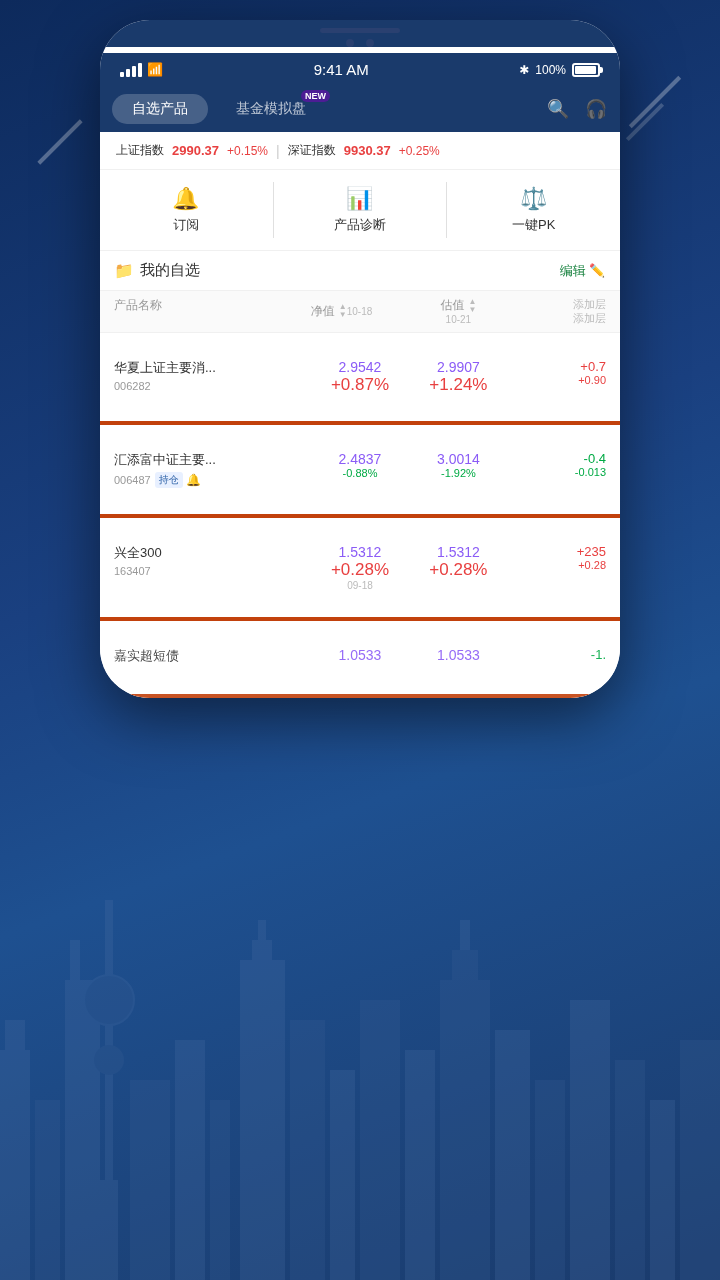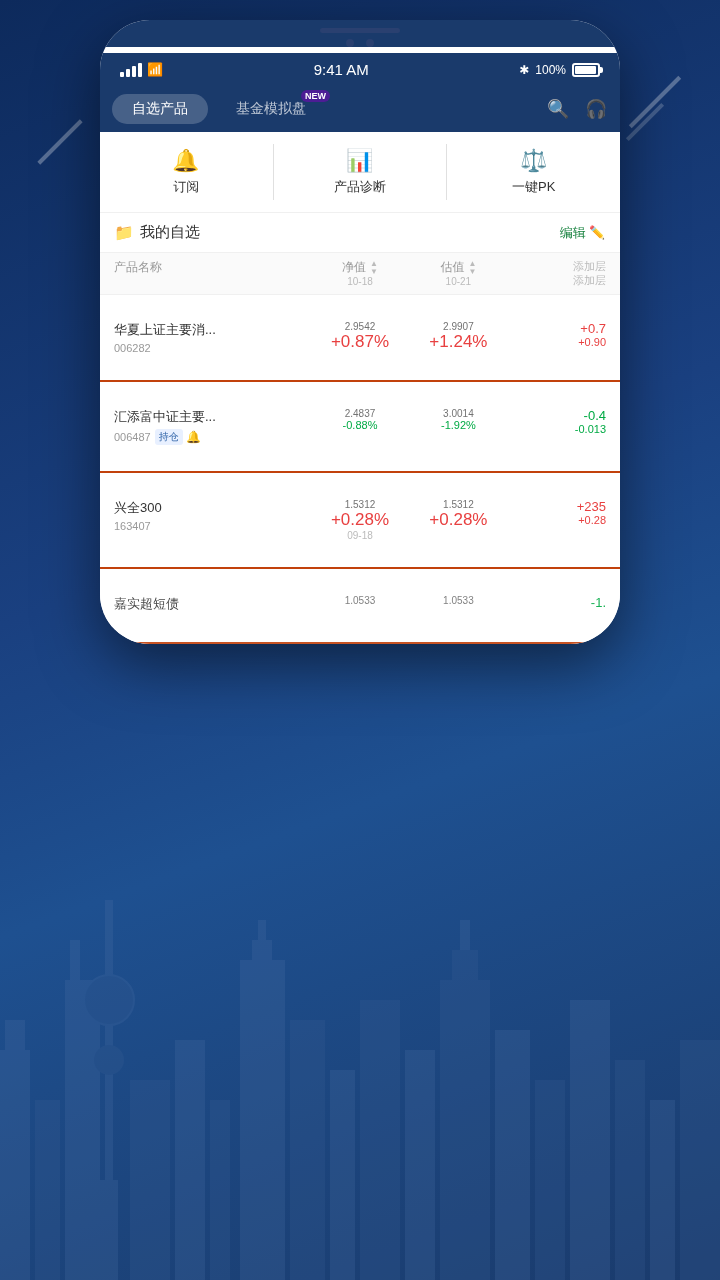--- a/index.html
+++ b/index.html
@@ -383,21 +383,21 @@
       font-size: 12px;
       color: #999;
     }
 
     .col-nav {
       flex: 1;
       text-align: center;
       font-size: 12px;
       color: #999;
       display: flex;
-      flex-direction: column;
+      flex-direction: row;
       align-items: center;
     }
 
     .col-estimate {
       flex: 1;
       text-align: center;
       font-size: 12px;
       color: #999;
       display: flex;
       flex-direction: column;
@@ -446,21 +446,21 @@
     .warning-link {
       color: #3366cc;
       display: flex;
       align-items: center;
       gap: 2px;
     }
 
     
     .fund-row {
       padding: 26px 14px;
-      border-bottom: 2px solid #c2410c;
+      border-bottom: 4px solid #c2410c;
       display: flex;
       align-items: flex-start;
     }
 
     .fund-info {
       flex: 2;
     }
 
     .fund-name {
       font-size: 13px;
@@ -494,22 +494,22 @@
       flex: 1;
       text-align: center;
     }
 
     .fund-estimate {
       flex: 1;
       text-align: center;
     }
 
     .fund-value {
-      font-size: 10px;
-      color: #737373;
+      font-size: 14px;
+      color: #8b5cf6;
       font-weight: 500;
     }
 
     .fund-change-up {
       font-size: 17px;
       color: #e84040;
     }
 
     .fund-change-down {
       font-size: 11px;
@@ -644,20 +644,29 @@
           <span class="new-badge">NEW</span>
         </div>
         <div class="nav-icons">
           <span class="nav-icon">🔍</span>
           <span class="nav-icon">🎧</span>
         </div>
       </div>
 
       <div class="app-content">
 
+        <div class="market-ticker">
+          <span class="ticker-label">上证指数</span>
+          <span class="ticker-value">2990.37</span>
+          <span class="ticker-change-up">+0.15%</span>
+          <span class="ticker-divider">|</span>
+          <span class="ticker-label">深证指数</span>
+          <span class="ticker-value">9930.37</span>
+          <span class="ticker-change-up">+0.25%</span>
+        </div>
 
         <div class="quick-actions">
           <div class="action-item">
             <span class="action-icon">🔔</span>
             <span class="action-label">订阅</span>
           </div>
           <div class="action-divider"></div>
           <div class="action-item">
             <span class="action-icon">📊</span>
             <span class="action-label">产品诊断</span>

